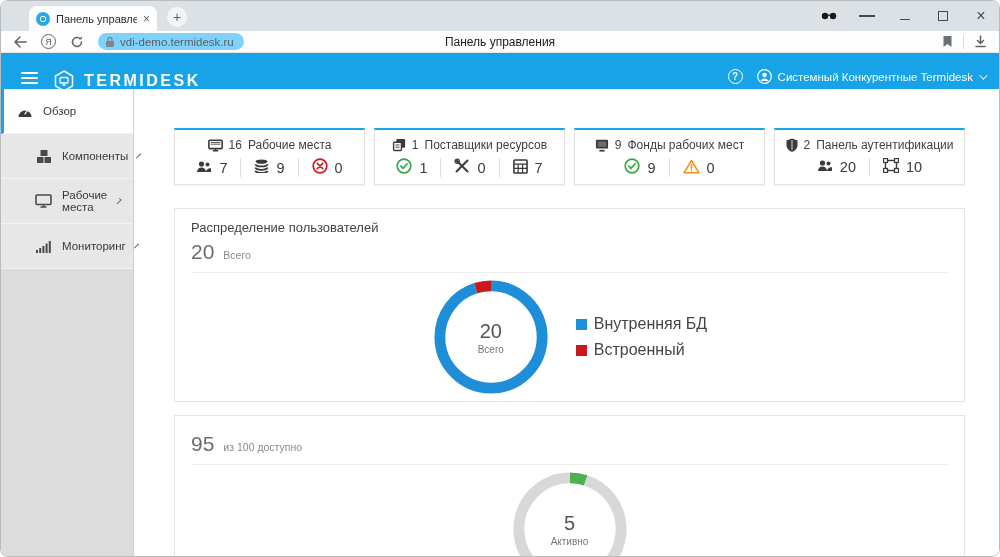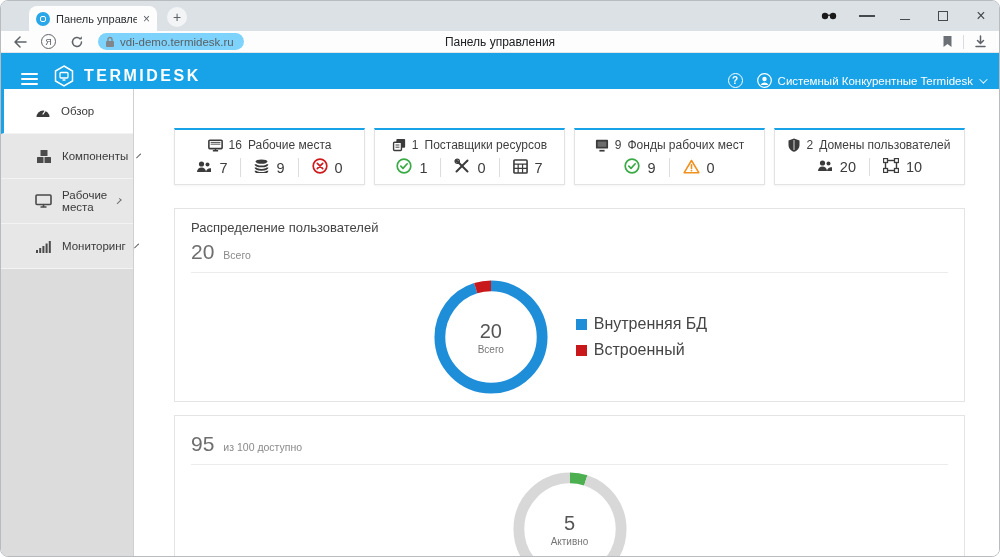--- a/index.html
+++ b/index.html
@@ -30,35 +30,35 @@
   
   .navrow { height:22px; background:#fdfdfd; display:flex; align-items:center; padding:0 12px; border-bottom:1px solid #e3e6e8; position:relative; }
   .nav-ic { color:#5f6368; margin-right:14px; display:flex; align-items:center; }
   .ya-circle { width:15px; height:15px; border:1.4px solid #5f6368; border-radius:50%; font-size:9px; color:#5f6368; display:flex; align-items:center; justify-content:center; }
   .urlpill { background:#7dd3fc; border-radius:9px; height:17px; display:flex; align-items:center; gap:5px; padding:0 10px 0 7px; }
   .urltext { font-size:11.5px; color:#5a6065; }
   .pagetitle { position:absolute; left:0; right:0; text-align:center; font-size:12px; color:#202124; pointer-events:none; }
   .nav-right { margin-left:auto; display:flex; align-items:center; gap:10px; z-index:2; }
   .nav-divider { width:1px; height:14px; background:#dadce0; }
   
-  .appheader { height:36px; background:var(--accent,#18a2e8); display:flex; align-items:flex-end; padding:1px 14px; color:#fff; }
+  .appheader { height:36px; background:var(--accent,#18a2e8); display:flex; align-items:flex-start; padding:16px 14px; color:#fff; }
   .burger { margin:0 14px 0 6px; cursor:pointer; }
   .burger span { display:block; width:17px; height:2px; background:#fff; margin:3px 0; border-radius:1px; }
   .logo { display:flex; align-items:center; gap:8px; }
   .logo-text { font-size:16px; font-weight:bold; letter-spacing:2.5px; color:#fff; }
   .hdr-right { margin-left:auto; display:flex; align-items:center; gap:14px; }
   .help-ic { width:15px; height:15px; border:1.4px solid #fff; border-radius:50%; font-size:10px; display:flex; align-items:center; justify-content:center; font-weight:bold; }
   .userbox { display:flex; align-items:center; gap:6px; font-size:11.5px; }
   .chev-down { width:6px; height:6px; border-right:1.4px solid #eaf6fd; border-bottom:1.4px solid #eaf6fd; transform:rotate(45deg) translateY(-2px); }
   
   .appbody { display:flex; height:468px; }
   .sidebar { width:133px; background:#dcdcdc; border-right:1px solid #d0d0d0; flex:none; }
   .side-item { height:45px; display:flex; align-items:center; padding-left:34px; gap:10px;
     background:#e7e7e7; border-bottom:1px solid #f3f3f3; cursor:pointer; color:#3a3a3a; }
-  .side-item.active { background:#fff; border-left:3px solid var(--accent,#18a2e8); padding-left:30px; }
+  .side-item.active { background:#fff; border-left:3px solid var(--accent,#18a2e8); padding-left:12px; }
   .side-label { font-size:11.5px; }
   .side-ic { color:#4a4a4a; display:flex; width:17px; justify-content:center; flex:none; }
   .side-chev { margin-left:auto; margin-right:13px; width:6px; height:6px; border-right:1.5px solid #6d6d6d; border-top:1.5px solid #6d6d6d; transform:rotate(45deg); }
   .content { flex:1; background:#fff; overflow:hidden; }
   
   .statrow { display:flex; gap:9px; margin:39px 34px 0 40px; }
   .statcard { flex:1; background:#fff; border:1px solid #e3e3e3; border-top:2px solid var(--accent,#18a2e8);
     height:57px; box-shadow:0 1px 2px rgba(0,0,0,.05); padding-top:8px; }
   .stat-title { display:flex; align-items:center; justify-content:center; gap:6px; font-size:12px; color:#3f3f3f; }
   .stat-title .t-ic { color:#3b3b3b; display:flex; }
@@ -371,21 +371,21 @@
 
         <div class="statcard">
           <div class="stat-title">
             <span class="t-ic">
               <svg width="12" height="14" viewBox="0 0 12 14">
                   <path d="M6 0.5l5.5 2v4.5c0 3.6-2.8 6-5.5 6.8C3.3 13 0.5 10.6 0.5 7V2.5z" fill="currentColor"></path>
                   <path d="M6 2v10" stroke="#fff" stroke-width="0.8"></path>
                 </svg>
             </span>
             <span>2</span>
-            <span>Домены пользователей</span>
+            <span>Панель аутентификации</span>
           </div>
           <div class="statvals">
             <span class="stat-group">
               <span class="ic-dark">
                 <svg width="16" height="13" viewBox="0 0 16 13">
                     <circle cx="5.5" cy="4" r="2.6" fill="currentColor"></circle>
                     <path d="M1 12a4.5 4.5 0 0 1 9 0z" fill="currentColor"></path>
                     <circle cx="11.5" cy="4.5" r="2" fill="currentColor"></circle>
                     <path d="M10 12a4 4 0 0 1 5-3.7V12z" fill="currentColor"></path>
                   </svg>

